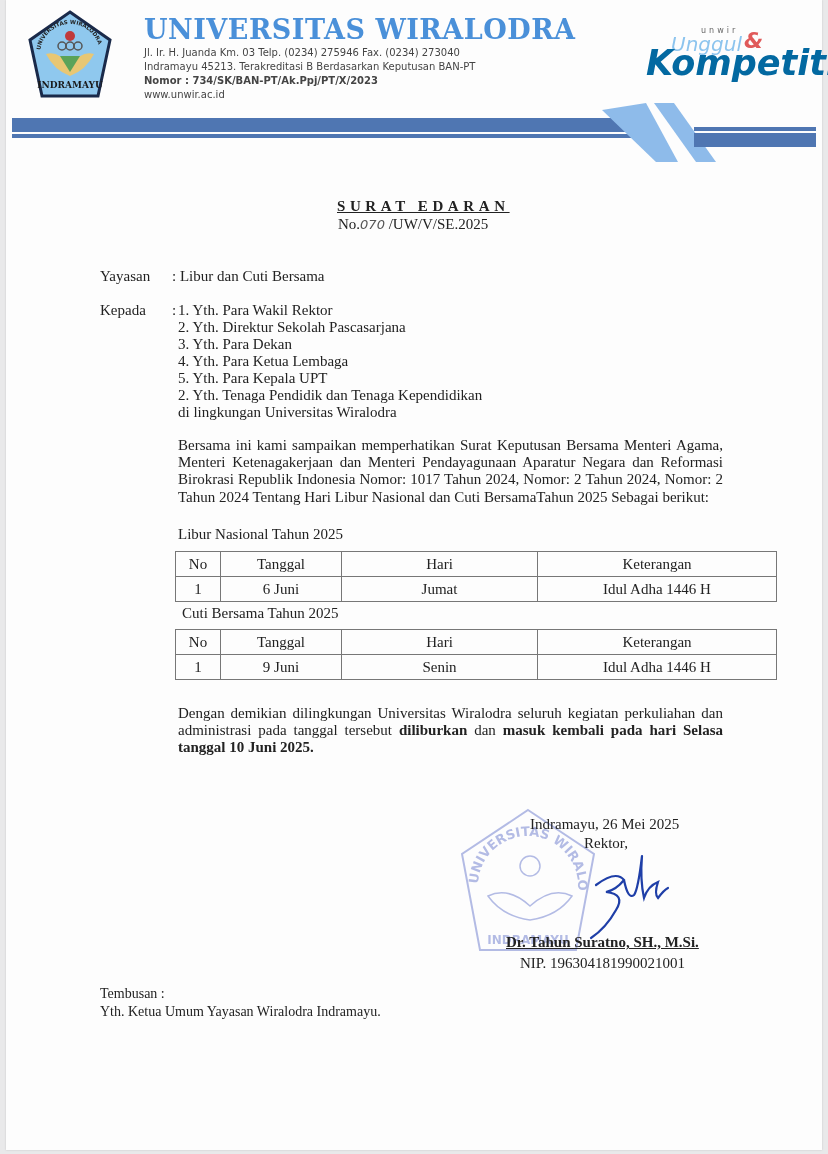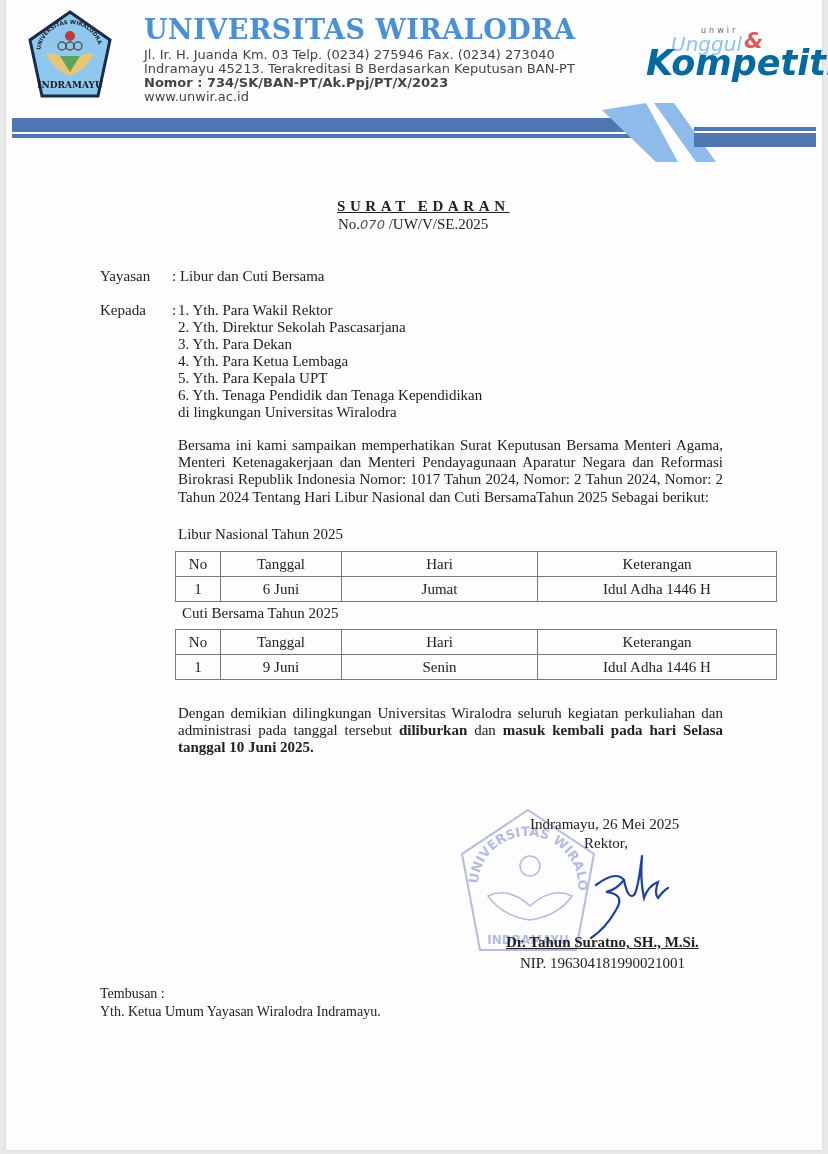--- a/index.html
+++ b/index.html
@@ -3,21 +3,21 @@
 <meta charset="utf-8">
 <style>
   html, body { margin:0; padding:0; }
   body { width:828px; height:1154px; background:#e9e9ea; position:relative; overflow:hidden; font-family:"Liberation Serif", serif; color:#222; }
   .page { position:absolute; left:6px; top:0; width:816px; height:1150px; background:#fdfdfd; box-shadow:0 0 2px rgba(0,0,0,0.15); }
   .abs { position:absolute; white-space:nowrap; }
 
   
   .logo { position:absolute; left:22px; top:10px; width:84px; height:92px; }
   .uni-name { left:138px; top:14px; font-family:"DejaVu Serif", serif; font-weight:bold; font-size:27px; color:#4a90d9; letter-spacing:0.5px; }
-  .addr { left:138px; font-family:"DejaVu Sans", sans-serif; font-size:13px; color:#444; }
+  .addr { left:138px; font-family:"DejaVu Sans", sans-serif; font-size:10px; color:#444; }
   .addr.bold { font-weight:bold; }
   .tag-small { left:695px; top:26px; font-family:"DejaVu Sans", sans-serif; font-size:8px; color:#666; letter-spacing:3px; }
   .tag-unggul { left:665px; top:32px; font-family:"DejaVu Sans", sans-serif; font-style:italic; font-size:20px; color:#8cc4ee; }
   .tag-amp { left:738px; top:28px; font-family:"DejaVu Sans", sans-serif; font-style:italic; font-weight:bold; font-size:22px; color:#e05a5a; }
   .tag-komp { left:640px; top:43px; font-family:"DejaVu Sans", sans-serif; font-style:italic; font-weight:bold; font-size:35px; color:#0369a1; }
   .band { position:absolute; left:0; top:100px; width:816px; height:70px; }
   .title-wrap { position:absolute; left:320px; top:198px; font-weight:bold; font-size:15px; letter-spacing:4.6px; text-decoration:underline; white-space:nowrap;margin-left:11px; }
   .no { left:332px; top:216px; font-size:15px; }
   .no .hand { font-family:"DejaVu Sans", sans-serif; font-style:italic; font-size:13px; color:#555;margin-top:16px; }
   .t { font-size:15px; }
@@ -81,21 +81,21 @@
   <div class="abs t" style="left:94px;top:268px">Yayasan</div>
   <div class="abs t" style="left:166px;top:268px">: Libur dan Cuti Bersama</div>
 
   <div class="abs t" style="left:94px;top:302px">Kepada</div>
   <div class="abs t" style="left:166px;top:302px">:</div>
   <div class="abs t" style="left:172px;top:302px">1. Yth. Para Wakil Rektor</div>
   <div class="abs t" style="left:172px;top:319px">2. Yth. Direktur Sekolah Pascasarjana</div>
   <div class="abs t" style="left:172px;top:336px">3. Yth. Para Dekan</div>
   <div class="abs t" style="left:172px;top:353px">4. Yth. Para Ketua Lembaga</div>
   <div class="abs t" style="left:172px;top:370px">5. Yth. Para Kepala UPT</div>
-  <div class="abs t" style="left:172px;top:387px">6. Yth. Tenaga Pendidik dan Tenaga Kependidikan</div>
+  <div class="abs t" style="left:172px;top:387px">2. Yth. Tenaga Pendidik dan Tenaga Kependidikan</div>
   <div class="abs t" style="left:172px;top:404px">di lingkungan Universitas Wiralodra</div>
 
   <div class="para" style="top:437px">Bersama ini kami sampaikan  memperhatikan Surat Keputusan Bersama Menteri Agama, Menteri Ketenagakerjaan dan Menteri Pendayagunaan Aparatur Negara dan Reformasi Birokrasi Republik Indonesia Nomor: 1017 Tahun 2024, Nomor: 2 Tahun 2024, Nomor: 2 Tahun 2024 Tentang Hari Libur Nasional dan Cuti BersamaTahun 2025 Sebagai berikut:</div>
 
   <div class="abs t" style="left:172px;top:526px">Libur Nasional Tahun 2025</div>
   <table class="tbl" style="top:551px">
     <tbody>
         <tr>
       <td>No</td>
       <td>Tanggal</td>

